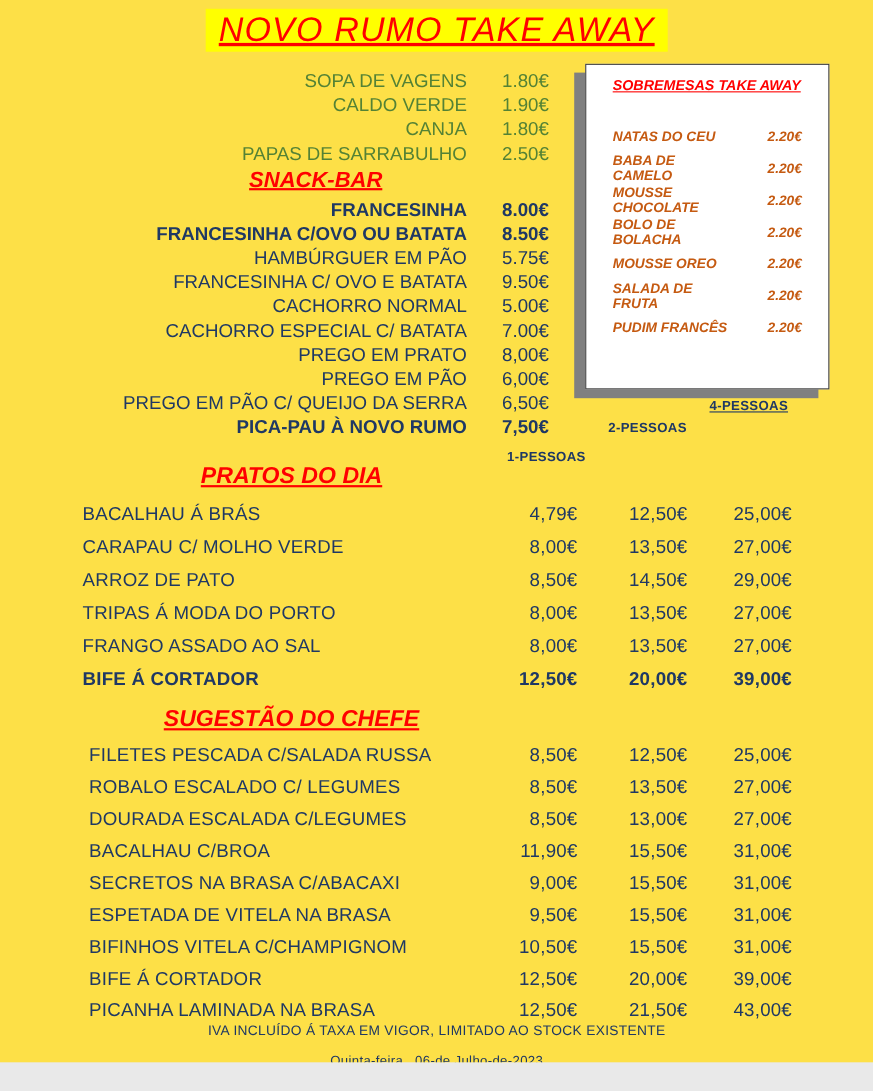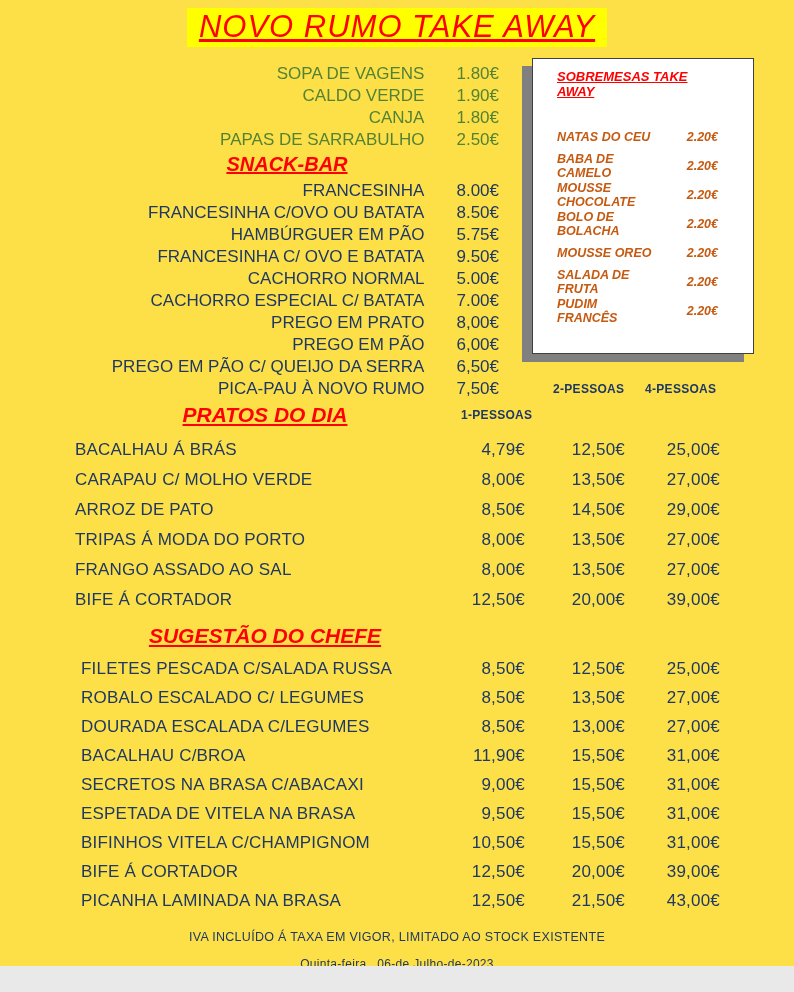--- a/index.html
+++ b/index.html
@@ -11,64 +11,64 @@
   .doc-title {
     display:inline-block; font-style:italic; font-size:31px; letter-spacing:1px;
     color:#ff0000; background:#ffff00; text-decoration:underline; padding:1px 12px 2px 12px;
   }
 
   .left-block { width:424px; margin-left:75px; }
   .soups { margin-top:16px; }
   .menu-line { display:flex; justify-content:flex-end; align-items:center; height:22px; font-size:17px;gap:32px; }
   .soup  { color:#548235; }
   .snack { color:#1F3864; }
-  .bold  { font-weight:normal; }
+  .bold  { font-weight:bold; }
 
   .snack-header-wrap { text-align:center; margin-top:2px; margin-bottom:4px; }
   .red-header {
     color:#ff0000; font-weight:bold; font-style:italic;
     text-decoration:underline; font-size:20px; display:inline-block;
   }
   .big-header { font-size:21px; }
   .center-530 { width:530px; text-align:center; }
-  .pratos-header-wrap { margin-top:3px; }
+  .pratos-header-wrap { margin-top:21px; }
   .sugestao-header-wrap { margin-top:9px; }
 
   .dish-row {
     display:grid; grid-template-columns:385px 65px 100px 95px;
     margin-left:75px; font-size:17px; letter-spacing:0.2px;
     color:#1F3864; align-items:center; height:30px;
   }
   .dish-row .num { text-align:right; }
   .pratos-rows { margin-top:8px; }
   .sugestao-rows { margin-top:6px; }
   .sugestao-rows .dish-row { height:29px; }
   .sugestao-rows .dish-name { padding-left:6px; }
 
   .dessert-box {
     position:absolute; left:532px; top:58px; width:222px; height:296px;
     background:#ffffff; border:1px solid #404040; box-shadow:-10px 8px 0 #808080;
-    padding:10px 35px 0 24px;
+    padding:10px 24px 0 24px;
   }
   .dessert-title {
     color:#ff0000; font-weight:bold; font-style:italic;
     text-decoration:underline; font-size:13px; display:inline-block;
   }
   .dessert-items { margin-top:22px; }
   .dessert-line {
     display:flex; justify-content:space-between; align-items:center;
     height:29px; font-size:12.5px; font-style:italic; font-weight:bold; color:#C55A11;gap:32px;
   }
 
   .plabel {
     position:absolute; font-size:12px; font-weight:bold; color:#1F3864; letter-spacing:0.3px;
   }
   .plabel-1 { left:461px; top:408px; }
   .plabel-2 { left:553px; top:382px; }
-  .plabel-4 { left:645px; top:382px; }
+  .plabel-4 { left:645px; top:362px;text-decoration:underline; }
 
   .footer-line {
     position:absolute; left:0; width:100%; text-align:center;
     color:#1F3864; font-size:12.5px; letter-spacing:0.3px;
   }
   .footer-1 { top:930px; }
   .footer-2 { top:957px; font-size:12px; }
 </style>
 </head>
 <body>

